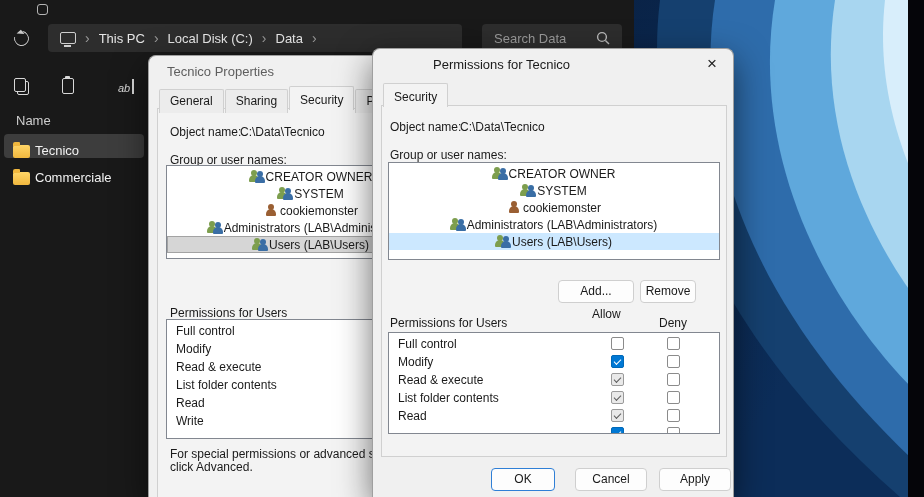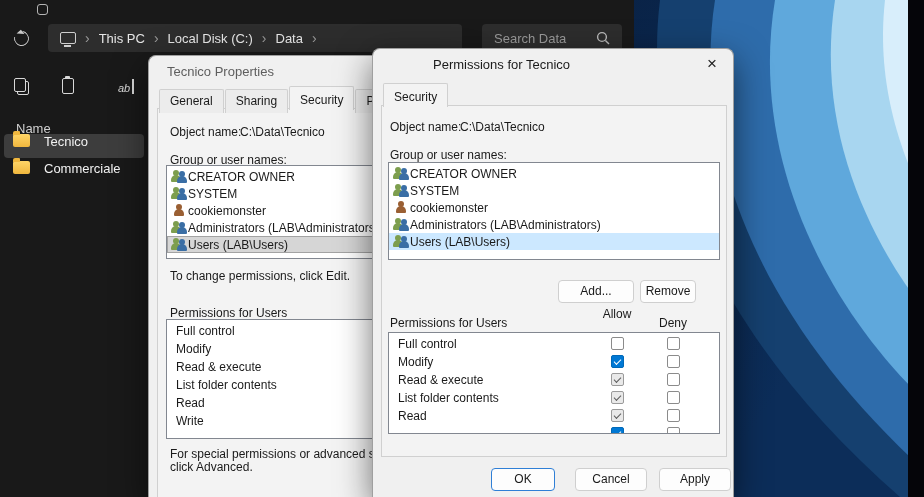--- a/index.html
+++ b/index.html
@@ -31,38 +31,38 @@
 
   .toolbar { position: absolute; left: 14px; top: 76px; display: flex; gap: 33px; align-items: center; height: 20px; }
   .i-copy { position: relative; width: 15px; height: 17px; }
   .i-copy::before { content: ""; position: absolute; right: 0; bottom: 0; width: 10px; height: 12px; border: 1.5px solid #d8d8d8; border-radius: 2px; }
   .i-copy::after { content: ""; position: absolute; left: 0; top: 0; width: 10px; height: 12px; border: 1.5px solid #d8d8d8; border-radius: 2px; background: #191919; }
   .i-paste { width: 12px; height: 16px; border: 1.5px solid #d8d8d8; border-radius: 2px; position: relative; }
   .i-paste::before { content: ""; position: absolute; top: -3px; left: 2px; width: 5px; height: 3px; background: #d8d8d8; border-radius: 1px; }
   .i-rename { display: flex; align-items: flex-end; color: #d8d8d8; font-size: 11px; font-style: italic; margin-left: 11px; }
   .i-rename::after { content: ""; width: 1.6px; height: 15px; background: #d8d8d8; margin-left: 2px; }
 
-  .col-name { position: absolute; left: 16px; top: 113px; color: #cfcfcf; font-size: 13px; margin-top: 8px; }
-  .folder-row { position: absolute; left: 4px; width: 140px; height: 24px; display: flex; align-items: flex-start; gap: 14px; padding-left: 9px; border-radius: 4px; color: #f2f2f2; font-size: 13px; }
+  .col-name { position: absolute; left: 16px; top: 113px; color: #cfcfcf; font-size: 13px; }
+  .folder-row { position: absolute; left: 4px; width: 140px; height: 24px; display: flex; align-items: flex-end; gap: 5px; padding-left: 9px; border-radius: 4px; color: #f2f2f2; font-size: 13px; }
   .folder-row.selected { background: #3d3d3d; }
   .fold-icon { width: 17px; height: 13px; background: linear-gradient(#ffd567, #f0b73e); border-radius: 2px; position: relative; flex: none; }
   .fold-icon::before { content: ""; position: absolute; top: -3px; left: 0; width: 7px; height: 4px; background: #f0b73e; border-radius: 2px 1px 0 0; }
 
   
   .dialog { position: absolute; background: #f0f0f0; border: 1px solid #9f9f9f; border-bottom: none; border-radius: 8px 8px 0 0; box-shadow: 0 12px 34px rgba(0,0,0,.55); color: #1a1a1a; font-size: 12px; }
   .dlg-title { height: 30px; display: flex; align-items: center; padding-left: 18px; font-size: 13px; border-radius: 8px 8px 0 0; }
   .dlg-title.inactive { color: #5e5e5e; }
   .close-btn { margin-left: auto; width: 42px; height: 30px; display: flex; align-items: center; justify-content: center; font-size: 17px; color: #222; border-top-right-radius: 8px; cursor: default; }
   .xtabs { position: absolute; display: flex; z-index: 2; }
   .xtab { font-size: 12px; padding: 4px 10px 3px; background: #ececec; border: 1px solid #d0d0d0; border-bottom: none; border-radius: 2px 2px 0 0; margin-right: 1px; position: relative; top: 3px; white-space: nowrap; }
   .xtab.active { background: #f3f3f3; top: 0; padding-top: 6px; }
   .page { position: absolute; border: 1px solid #d0d0d0; background: #f3f3f3; }
   .lbl { position: absolute; white-space: nowrap; }
   .listbox { position: absolute; background: #fff; border: 1px solid #828790; overflow: hidden; padding-top: 2px; }
-  .grow { display: flex; align-items: center; height: 17px; padding: 0 5px; white-space: nowrap; }
+  .grow { display: flex; align-items: center; height: 17px; padding: 0 5px; white-space: nowrap; justify-content: center; }
   .grow.sel-active { background: #cce8ff; }
   .grow.sel-inactive { background: #d6d6d6; box-shadow: inset 0 0 0 1px #a3a3a3; }
 
   .uicon { position: relative; width: 16px; height: 13px; flex: none; }
   .uicon .p { position: absolute; width: 6px; height: 6px; border-radius: 50%; }
   .uicon .p::after { content: ""; position: absolute; top: 5px; left: -2px; width: 10px; height: 7px; border-radius: 5px 5px 1px 1px; background: inherit; }
   .uicon .back { left: 1px; top: 0; background: #7d9e4e; }
   .uicon .front { left: 7px; top: 1px; background: #3a6ea5; }
   .uicon.single .front { left: 4px; top: 0; background: #9a5f33; }
 
@@ -196,21 +196,20 @@
       </div>
       <div class="grow sel-inactive">
         <span class="uicon double">
             <i class="p back"></i>
             <i class="p front"></i>
           </span>
         <span>Users (LAB\Users)</span>
       </div>
     </div>
 
-    <span class="lbl" style="left:12px; top:160px">To change permissions, click Edit.</span>
 
     <span class="lbl" style="left:12px; top:197px">Permissions for Users</span>
     <div class="listbox" style="left:8px; top:210px; width:290px; height:120px">
       <div class="prow">Full control</div>
       <div class="prow">Modify</div>
       <div class="prow">Read &amp; execute</div>
       <div class="prow">List folder contents</div>
       <div class="prow">Read</div>
       <div class="prow">Write</div>
     </div>
@@ -267,21 +266,21 @@
             <i class="p front"></i>
           </span>
         <span>Users (LAB\Users)</span>
       </div>
     </div>
 
     <button class="btn" style="left:176px; top:174px; width:76px">Add...</button>
     <button class="btn" style="left:258px; top:174px; width:56px">Remove</button>
 
     <span class="lbl" style="left:8px; top:210px">Permissions for Users</span>
-    <span class="lbl" style="left:210px; top:201px; width:50px; text-align:center">Allow</span>
+    <span class="lbl" style="left:210px; top:201px; width:50px; text-align:left">Allow</span>
     <span class="lbl" style="left:266px; top:210px; width:50px; text-align:center">Deny</span>
 
     <div class="listbox" style="left:6px; top:226px; width:332px; height:102px">
       <div class="prow">
         <span>Full control</span>
         <span class="cb col-allow cb-unchecked"></span>
         <span class="cb col-deny cb-unchecked"></span>
       </div>
       <div class="prow">
         <span>Modify</span>

